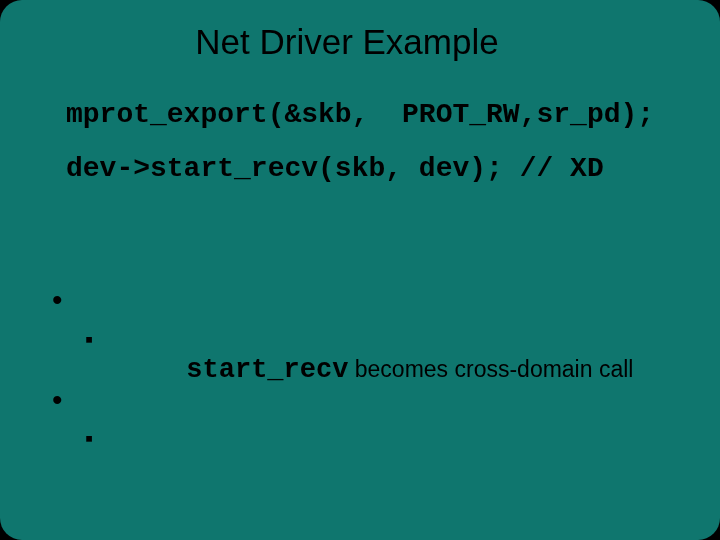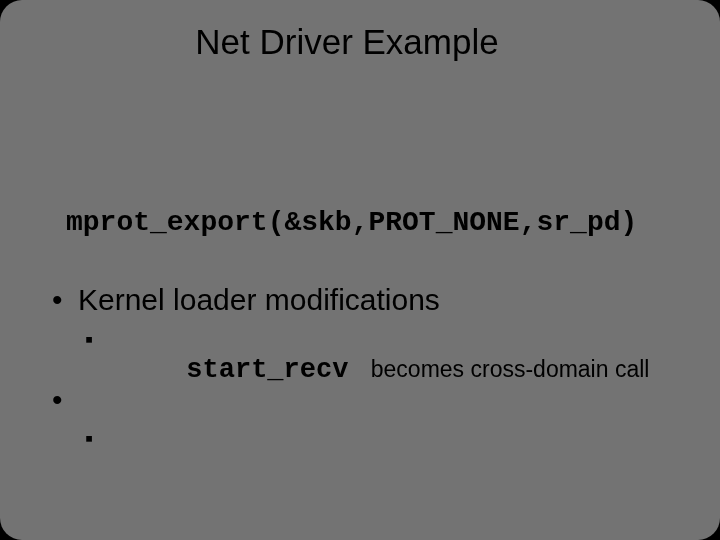--- a/index.html
+++ b/index.html
@@ -13,21 +13,21 @@
     width: 720px;
     height: 540px;
     background: #000000;
     overflow: hidden;
   }
   .slide {
     position: absolute;
     left: 0; top: 0;
     width: 720px;
     height: 540px;
-    background: #737373;
+    background: #0f766e;
     border-radius: 22px;
     overflow: hidden;
     color: #000000;
   }
   .slide-title {
     position: absolute;
     left: 0;
     top: 20px;
     width: 694px;
     text-align: center;
@@ -84,37 +84,36 @@
 
   .inline-code {
     font-family: "Liberation Mono", "DejaVu Sans Mono", monospace;
     font-weight: 700;
     font-size: 27px;
     white-space: pre;
     margin-left: 40px;
   }
   .sub-rest {
     white-space: pre;
-    margin-left: 16px;
   }
 </style>
 </head>
 <body>
 
 <div class="stage">
   <div class="slide">
 
     <div class="slide-title">Net Driver Example</div>
 
+    <div class="code-line code-1">mprot_export(&amp;skb,  PROT_RW,sr_pd);</div>
+
+    <div class="code-line code-2">dev-&gt;start_recv(skb, dev); // XD</div>
 
 
-    <div class="code-line code-3">mprot_export(&amp;skb,PROT_NONE,sr_pd)</div>
-
     <span class="bullet-marker b1">•</span>
-    <div class="bullet-text b1">Kernel loader modifications</div>
 
     <span class="sub-marker s1">▪</span>
     <div class="sub-text s1">
       <span class="inline-code">start_recv</span><span class="sub-rest"> becomes cross-domain call</span>
     </div>
 
     <span class="bullet-marker b2">•</span>
 
     <span class="sub-marker s2">▪</span>
 

